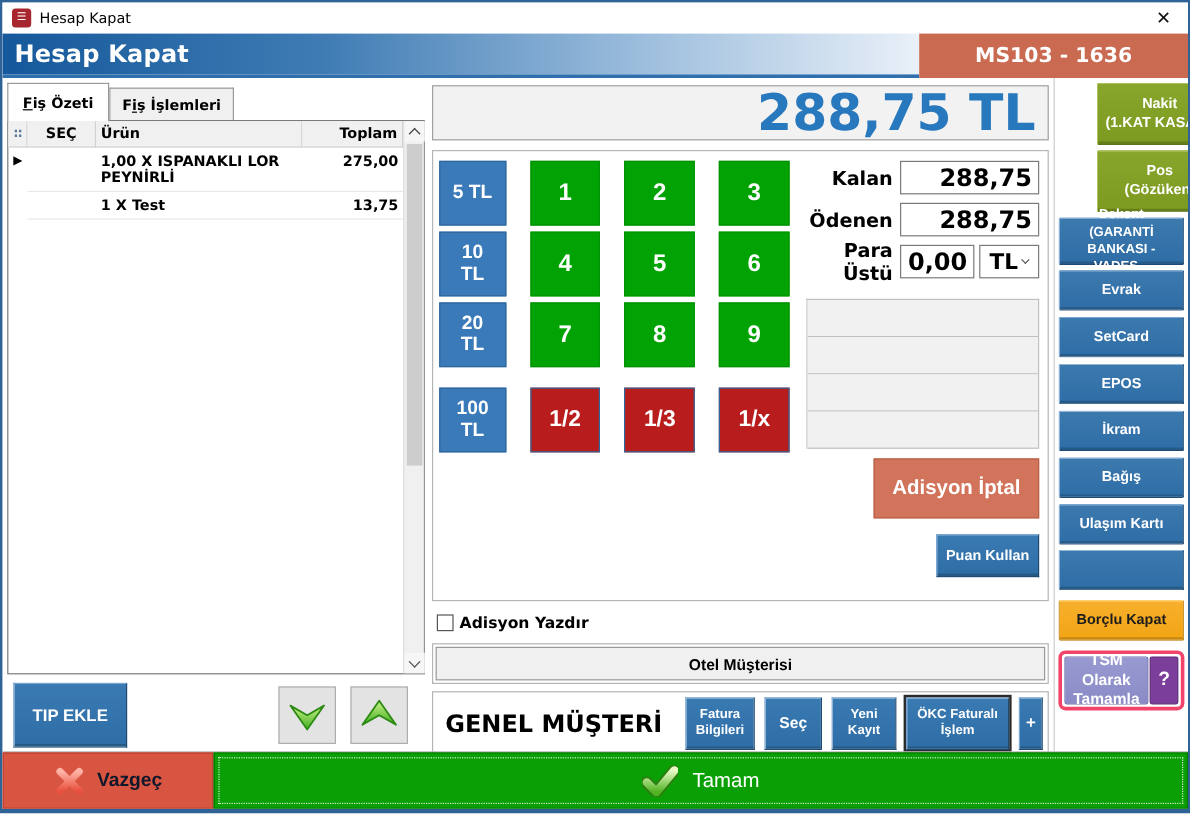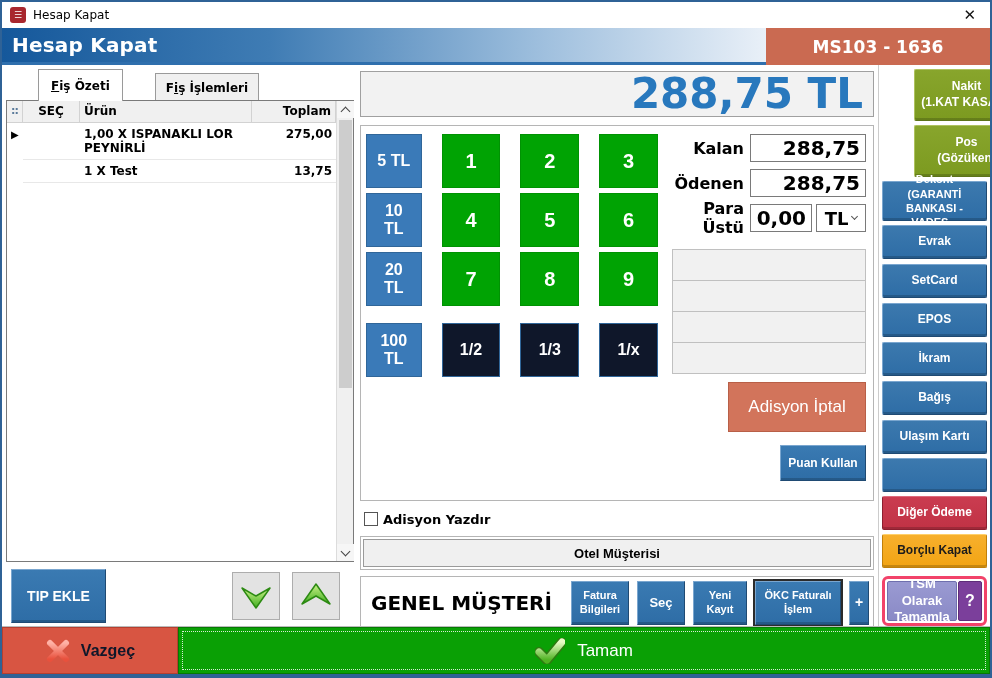--- a/index.html
+++ b/index.html
@@ -19,21 +19,21 @@
   
   .header{height:37px;display:flex;flex:0 0 auto;}
   .header-left{flex:1;background:linear-gradient(90deg,#15589b 0%,#3f7cb4 35%,#9dbedd 70%,#e9f0f8 100%);border-bottom:3px solid #2f6fad;display:flex;align-items:center;padding-left:10px;}
   .header-left h1{margin:0;font-size:20px;font-weight:bold;color:#fff;letter-spacing:.2px;}
   .header-right{width:224px;background:#ca6a51;color:#fff;font-weight:bold;font-size:17px;display:flex;align-items:center;justify-content:center;}
   
   .main{flex:1;display:flex;min-height:0;}
   
   .left-panel{width:354px;padding:4px 2px 4px 4px;display:flex;flex-direction:column;flex:0 0 auto;}
   .tabs{display:flex;align-items:flex-end;height:32px;flex:0 0 auto;}
-  .tab{font-size:12px;font-weight:bold;color:#000;padding:7px 10px 6px;border:1px solid #9a9a9a;border-bottom:none;background:#f0f0f0;margin-left:32px;}
+  .tab{font-size:12px;font-weight:bold;color:#000;padding:7px 10px 6px;border:1px solid #9a9a9a;border-bottom:none;background:#f0f0f0;}
   .tab.active{background:#fff;padding:9px 12px 8px;position:relative;z-index:2;}
   .tab .key{text-decoration:underline;}
   .table-wrap{border:1px solid #7a7a7a;height:462px;display:flex;background:#fff;flex:0 0 auto;margin-top:-1px;}
   .grid{flex:1;display:grid;grid-template-columns:16px 57px 1fr 84px;grid-auto-rows:min-content;align-content:start;}
   .hcell{background:#f0f0f0;border:1px solid #d2d2d2;border-top:none;border-left:none;font-size:12px;font-weight:bold;padding:3px 4px;height:22px;}
   .hcell.c-sec{text-align:center;}
   .hcell.c-top{text-align:right;}
   .cell{font-size:12px;font-weight:bold;padding:4px 4px;border-bottom:1px solid #e8e8e8;}
   .cell.marker{font-size:10px;padding-top:6px;border-bottom:none;}
   .cell.total{text-align:right;}
@@ -56,30 +56,30 @@
   .mid-panel{flex:1;padding:6px 4px 4px 4px;display:flex;flex-direction:column;min-width:0;}
   .amount-box{height:46px;background:#f2f2f2;border:1px solid #a0a0a0;display:flex;align-items:center;justify-content:flex-end;padding-right:10px;flex:0 0 auto;}
   .amount-box span{font-size:42px;font-weight:bold;color:#2878bd;line-height:1;}
   .pay-group{border:1px solid #b5b5b5;margin-top:8px;padding:8px 7px 6px 5px;display:flex;gap:14px;height:376px;flex:0 0 auto;}
   .numpad{display:flex;flex-direction:column;gap:5px;width:292px;flex:0 0 auto;}
   .np-row{display:flex;gap:20px;height:54px;}
   .np-row.last{margin-top:12px;}
   .np-btn{border:none;color:#fff;font-weight:bold;display:flex;align-items:center;justify-content:center;cursor:default;}
   .np-denom{width:66px;background:#3a7ab8;font-size:16px;border:1px solid #306699;}
   .np-digit{width:70px;background:#00a303;font-size:20px;border:1px solid #009203;}
-  .np-frac{width:70px;background:#0f172a;font-size:16px;border:1px solid #306699;}
+  .np-frac{width:70px;background:#b91c1c;font-size:19px;border:1px solid #306699;}
   .pay-right{flex:1;display:flex;flex-direction:column;min-width:0;}
   .field-row{display:flex;align-items:center;height:28px;margin-bottom:7px;}
   .field-row label{width:78px;text-align:right;font-size:16px;font-weight:bold;padding-right:6px;flex:0 0 auto;}
   .field{flex:1;border:1px solid #7a7a7a;background:#fff;height:28px;font-size:20px;font-weight:bold;text-align:right;padding:0 5px;display:flex;align-items:center;justify-content:flex-end;}
   .cur-box{width:50px;height:28px;border:1px solid #7a7a7a;margin-left:4px;display:flex;align-items:center;justify-content:center;gap:4px;font-size:18px;font-weight:bold;flex:0 0 auto;}
   .cur-box .chev{width:5px;height:5px;border-color:#555;}
   .empty-rows{margin-top:10px;border:1px solid #c0c0c0;border-bottom:none;}
   .empty-row{height:31px;background:#f1f1f1;border-bottom:1px solid #c0c0c0;}
-  .adisyon-iptal{align-self:flex-end;width:138px;height:50px;margin-top:8px;background:#d2745b;border:1px solid #b85f47;color:#fff;font-weight:normal;font-size:17px;}
+  .adisyon-iptal{align-self:flex-end;width:138px;height:50px;margin-top:8px;background:#d2745b;border:1px solid #b85f47;color:#fff;font-weight:bold;font-size:17px;}
   .puan-kullan{align-self:flex-end;width:86px;height:36px;margin-top:13px;font-size:12px;}
   .check-row{display:flex;align-items:center;margin:8px 0 0 4px;height:20px;flex:0 0 auto;}
   .checkbox{width:14px;height:14px;border:1px solid #555;background:#fff;margin-right:5px;flex:0 0 auto;}
   .check-row label{font-size:13px;font-weight:bold;}
   .otel-wrap{border:1px solid #b5b5b5;margin-top:7px;padding:2px;flex:0 0 auto;}
   .otel-btn{width:100%;height:28px;background:#f0f0f0;border:1px solid #9a9a9a;font-size:13px;font-weight:bold;color:#000;}
   .cust-group{border:1px solid #b5b5b5;margin-top:6px;height:54px;display:flex;align-items:center;padding:0 4px 0 10px;gap:8px;flex:0 0 auto;}
   .cust-name{font-size:20px;font-weight:bold;flex:1;white-space:nowrap;overflow:hidden;}
   .cust-btn{height:44px;font-size:11px;line-height:1.25;text-align:center;white-space:pre-line;flex:0 0 auto;padding:0 4px;}
   .cust-fatura{width:58px;}
@@ -291,21 +291,20 @@
       <button class="pm pm-blue h34">EPOS</button>
       <div class="gap5"></div>
       <button class="pm pm-blue h34">İkram</button>
       <div class="gap5"></div>
       <button class="pm pm-blue h34">Bağış</button>
       <div class="gap5"></div>
       <button class="pm pm-blue h34">Ulaşım Kartı</button>
       <div class="gap4"></div>
       <button class="pm pm-blue h34"></button>
       <div class="gap4"></div>
-      <button class="pm pm-red h34">Diğer Ödeme</button>
       <div class="gap4"></div>
       <button class="pm pm-amber h34">Borçlu Kapat</button>
       <div class="gap8"></div>
       <div class="tsm-wrap">
         <button class="tsm-btn">TSM Olarak
 Tamamla</button>
         <button class="tsm-help">?</button>
       </div>
     </div>
   </div>

